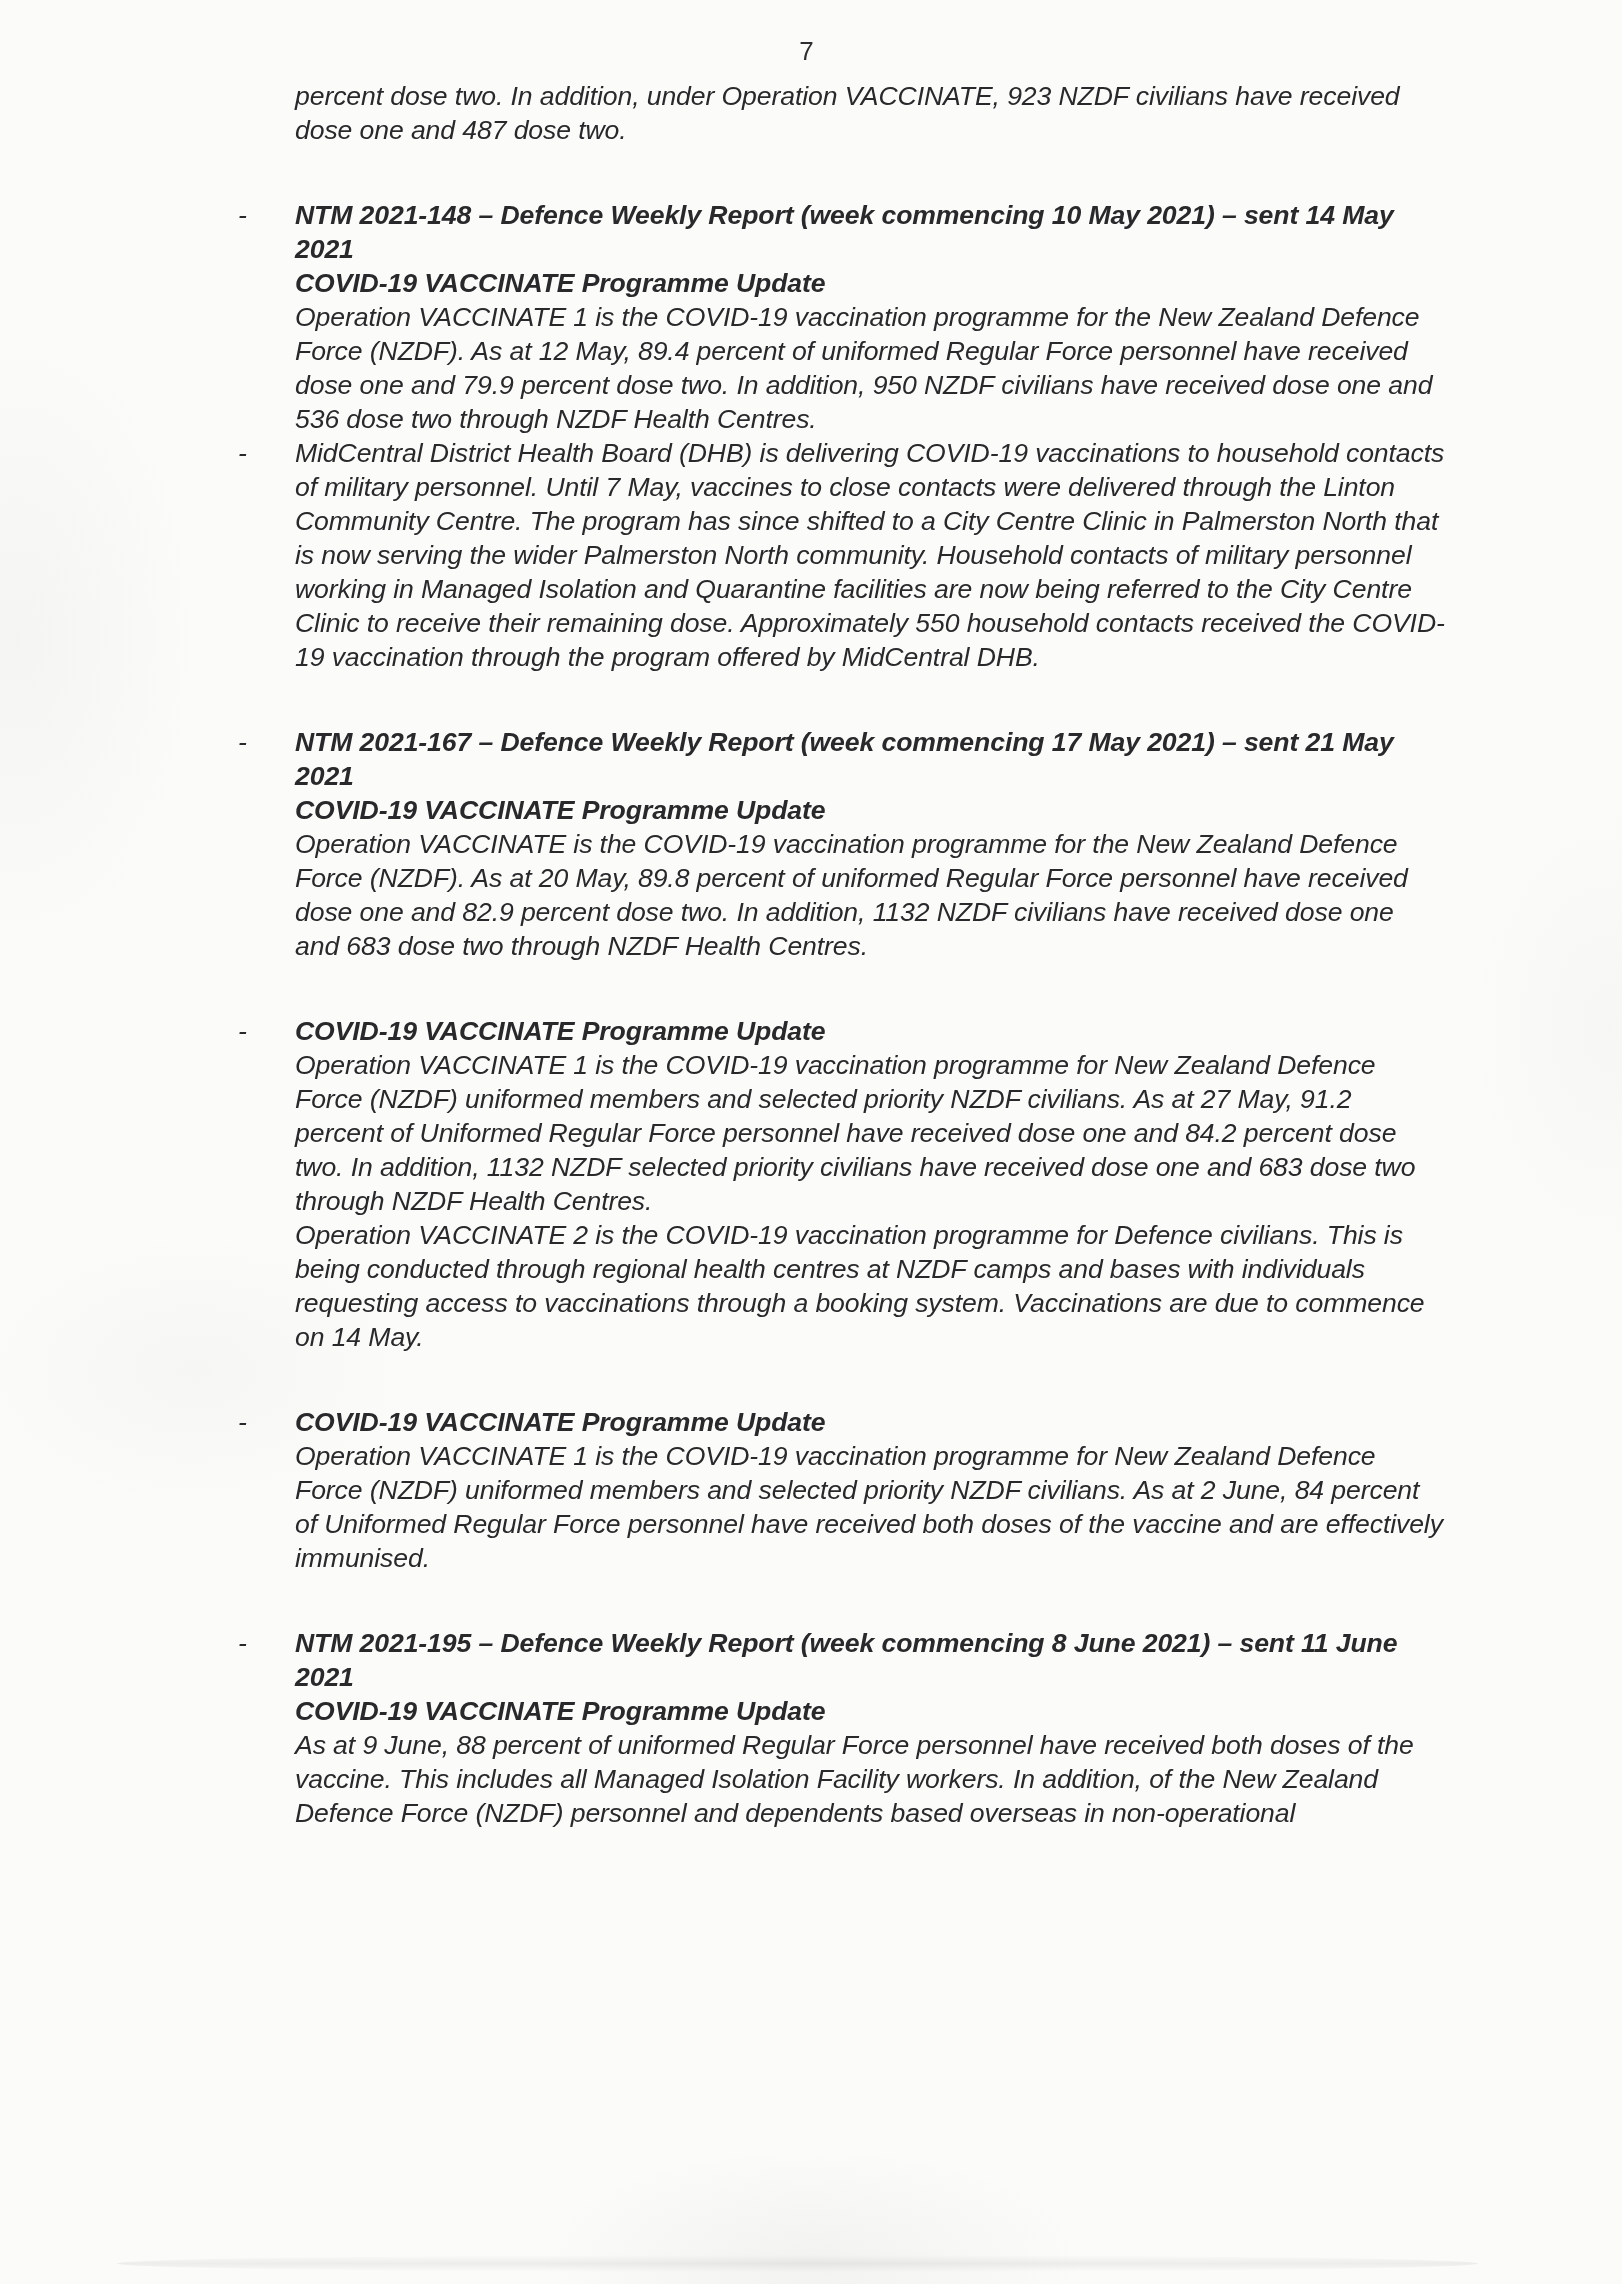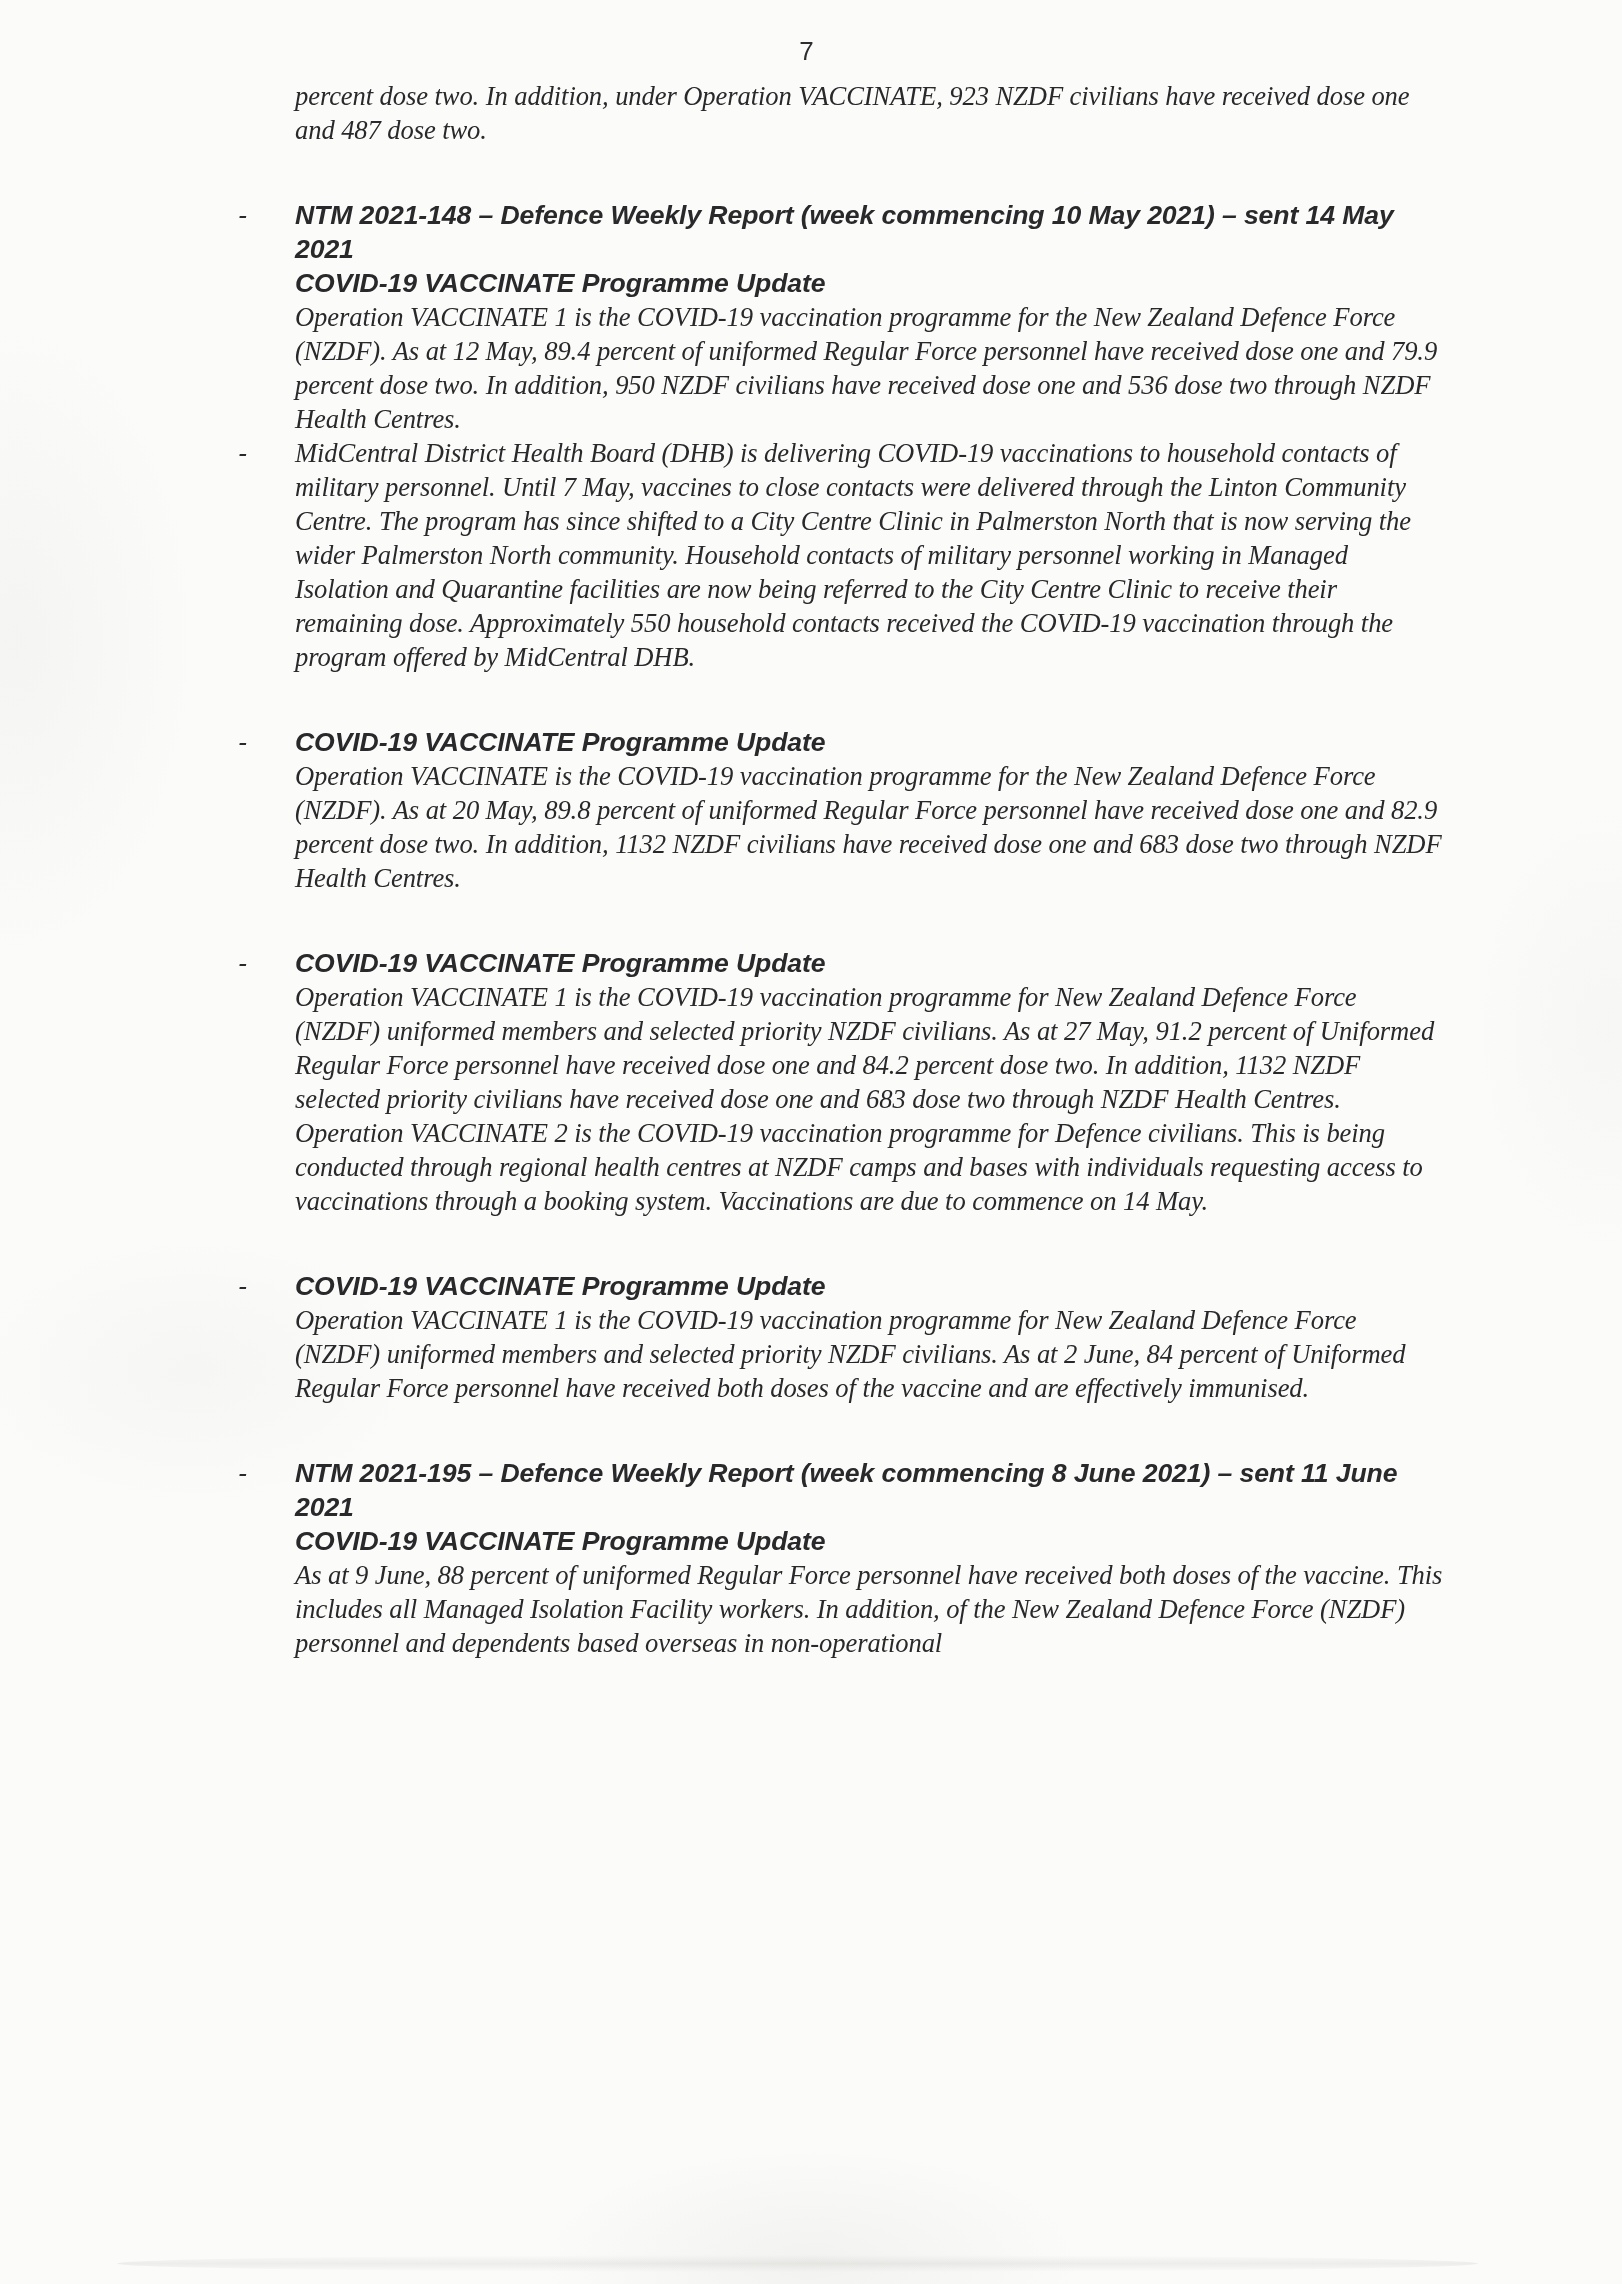--- a/index.html
+++ b/index.html
@@ -43,21 +43,21 @@
   .entry.gap-before { margin-top: 51px; }
   .marker {
     position: absolute;
     left: -57px;
     top: 0;
     width: 26px;
     font-style: italic;
     color: #29292c;
   }
   .heading, .subheading { font-weight: bold; }
-  .para { font-weight: normal; font-family: Liberation Serif, serif; }
+  .para { font-weight: normal; }
   .bottom-smudge {
     position: absolute;
     left: 117px;
     bottom: 11.7px;
     width: 1361px;
     height: 17px;
     background: linear-gradient(to bottom, transparent, rgba(110,110,105,0.10), transparent);
     border-radius: 50%;
   }
 </style>
@@ -81,20 +81,21 @@
       <p class="para">Operation VACCINATE 1 is the COVID-19 vaccination programme for the New Zealand Defence Force (NZDF). As at 12 May, 89.4 percent of uniformed Regular Force personnel have received dose one and 79.9 percent dose two. In addition, 950 NZDF civilians have received dose one and 536 dose two through NZDF Health Centres.</p>
     </div>
 
     <div class="entry">
       <span class="marker">-</span>
       <p class="para">MidCentral District Health Board (DHB) is delivering COVID-19 vaccinations to household contacts of military personnel. Until 7 May, vaccines to close contacts were delivered through the Linton Community Centre. The program has since shifted to a City Centre Clinic in Palmerston North that is now serving the wider Palmerston North community. Household contacts of military personnel working in Managed Isolation and Quarantine facilities are now being referred to the City Centre Clinic to receive their remaining dose. Approximately 550 household contacts received the COVID-19 vaccination through the program offered by MidCentral DHB.</p>
     </div>
 
     <div class="entry gap-before">
       <span class="marker">-</span>
+      <p class="heading">NTM 2021-167 – Defence Weekly Report (week commencing 17 May 2021) – sent 21 May 2021</p>
       <p class="subheading">COVID-19 VACCINATE Programme Update</p>
       <p class="para">Operation VACCINATE is the COVID-19 vaccination programme for the New Zealand Defence Force (NZDF). As at 20 May, 89.8 percent of uniformed Regular Force personnel have received dose one and 82.9 percent dose two. In addition, 1132 NZDF civilians have received dose one and 683 dose two through NZDF Health Centres.</p>
     </div>
 
     <div class="entry gap-before">
       <span class="marker">-</span>
       <p class="subheading">COVID-19 VACCINATE Programme Update</p>
       <p class="para">Operation VACCINATE 1 is the COVID-19 vaccination programme for New Zealand Defence Force (NZDF) uniformed members and selected priority NZDF civilians. As at 27 May, 91.2 percent of Uniformed Regular Force personnel have received dose one and 84.2 percent dose two. In addition, 1132 NZDF selected priority civilians have received dose one and 683 dose two through NZDF Health Centres.</p>
       <p class="para">Operation VACCINATE 2 is the COVID-19 vaccination programme for Defence civilians. This is being conducted through regional health centres at NZDF camps and bases with individuals requesting access to vaccinations through a booking system. Vaccinations are due to commence on 14 May.</p>
     </div>

